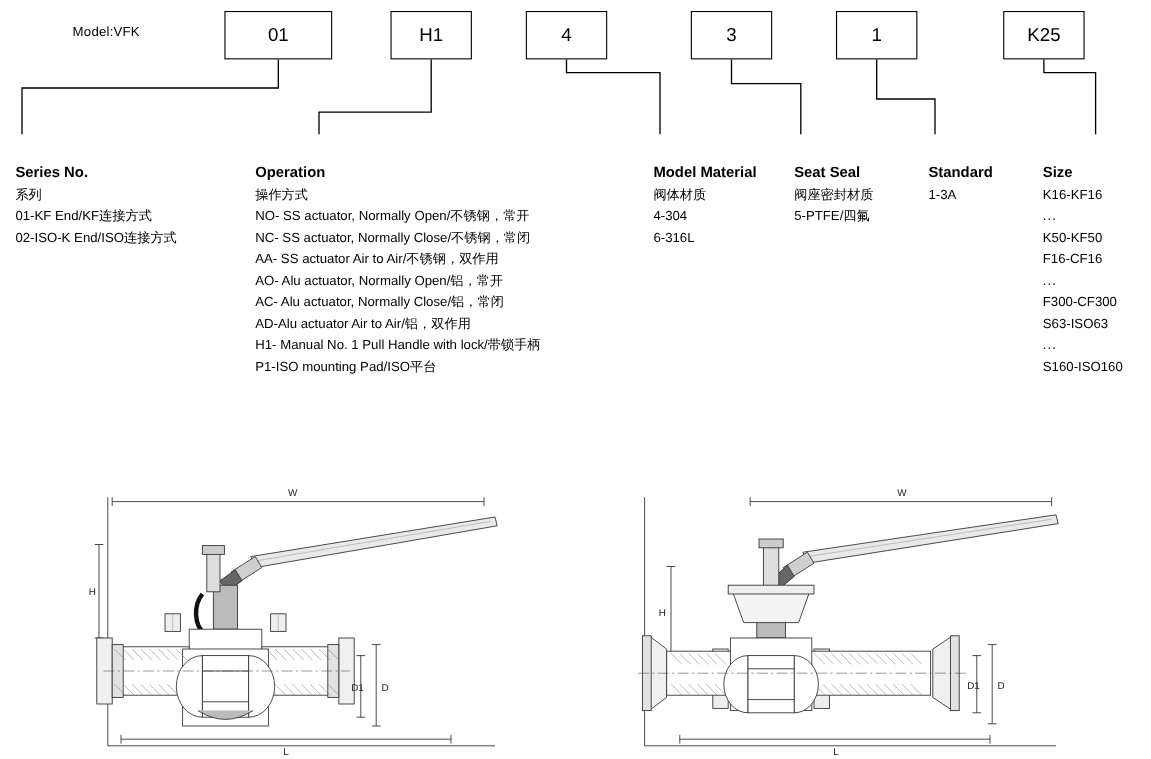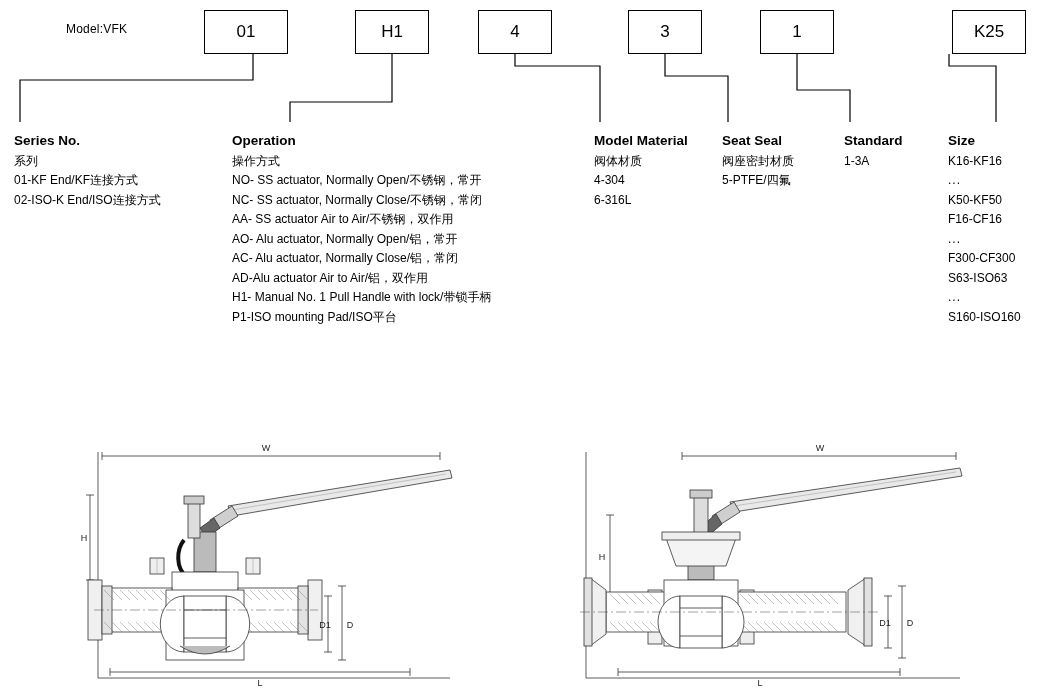--- a/index.html
+++ b/index.html
@@ -52,20 +52,21 @@
     height: 690px;
     pointer-events: none;
   }
 
   
   .col {
     position: absolute;
     font-size: 13.5px;
     line-height: 19.5px;
     white-space: nowrap;
+    margin-top: 16px;
   }
   .col .head {
     font-weight: bold;
     font-size: 13.5px;
     margin-bottom: 1px;
   }
   .col .line {
     font-size: 12px;
   }
   .col .dots {
@@ -82,36 +83,36 @@
     font-family: "Liberation Sans", sans-serif;
   }
 </style>
 </head>
 <body>
 
 <div class="page">
 
   <div class="model-label">Model:VFK</div>
 
-  <div class="code-box" style="left:204px; width:84px;">
+  <div class="code-box" style="left:204px; width:98px;">
     <span>01</span>
   </div>
   <div class="code-box" style="left:355px; width:74px;">
     <span>H1</span>
   </div>
   <div class="code-box" style="left:478px; width:74px;">
     <span>4</span>
   </div>
   <div class="code-box" style="left:628px; width:74px;">
     <span>3</span>
   </div>
   <div class="code-box" style="left:760px; width:74px;">
     <span>1</span>
   </div>
-  <div class="code-box" style="left:912px; width:74px;margin-left:40px;">
+  <div class="code-box" style="left:912px; width:74px;">
     <span>K25</span>
   </div>
 
   <svg class="lines" viewBox="0 0 1046 690">
     <g stroke="#000" stroke-width="1.2" fill="none">
 
       <path d="M 253 54 L 253 80 L 20 80 L 20 122"></path>
 
       <path d="M 392 54 L 392 102 L 290 102 L 290 122"></path>
 

